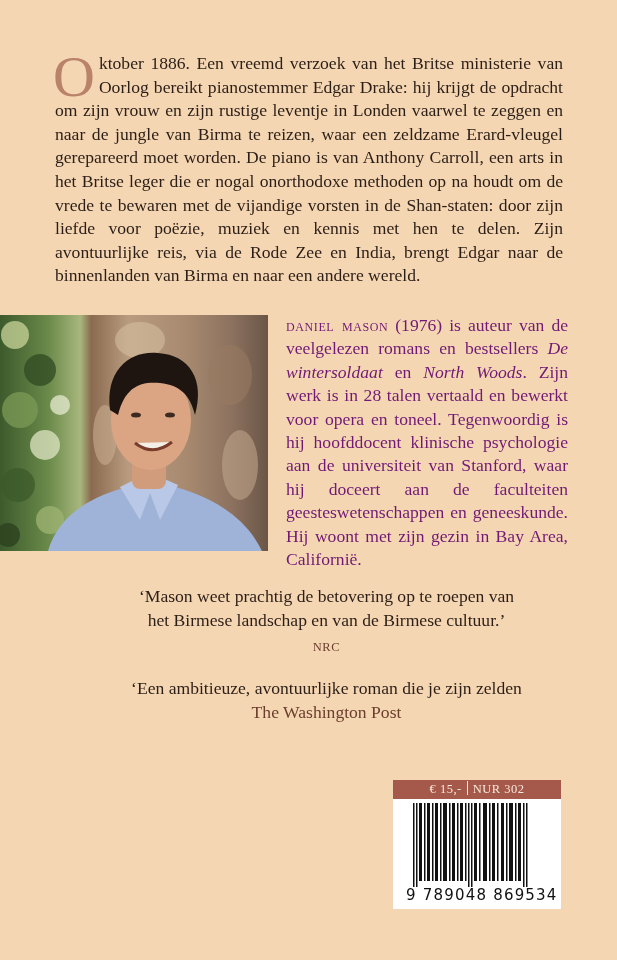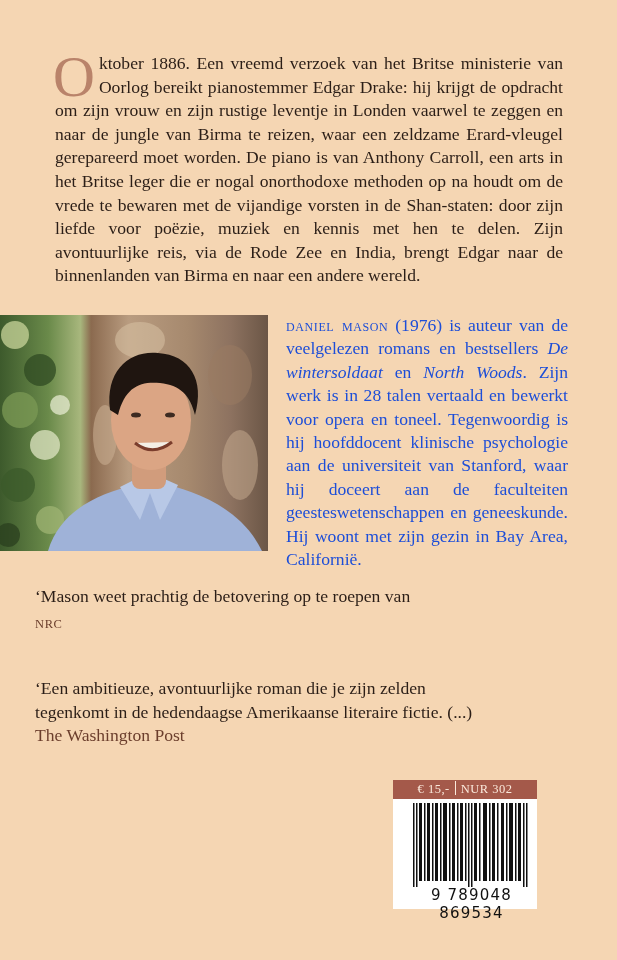--- a/index.html
+++ b/index.html
@@ -36,43 +36,44 @@
       background: linear-gradient(90deg, #3d5a2c 0%, #6a8a4a 18%, #a8b77d 30%, #8b6a4f 34%, #b99c80 48%, #a6896e 70%, #8d7260 86%, #6b5646 100%);
     }
     .photo svg { display: block; }
     .bio {
       position: absolute;
       left: 286px; top: 314px;
       width: 282px;
       font-size: 17.6px;
       line-height: 23.4px;
       text-align: justify;
-      color: #1d4ed8;
+      color: #701a75;
     }
     .bio .smallcaps { font-variant: small-caps; letter-spacing: 0.6px; text-transform: lowercase; }
     .bio em { font-style: italic; }
     .quote {
       position: absolute;
-      left: 35px; width: 537px;
+      left: 58px; width: 537px;
+      text-align: center;
       font-size: 17.6px;
       line-height: 23.5px;
       color: #2b1e17;
     }
     .quote .src {
       display: block;
       color: #6b3e2c;
     }
     .q1 { top: 585px; }
     .q1 .src { font-size: 12.5px; margin-top: 4px; letter-spacing: 0.6px; }
     .q2 { top: 677px; }
     .q2 .src { font-size: 17.6px; }
     .pricebox {
       position: absolute;
       left: 393px; top: 780px;
-      width: 144px;
+      width: 168px;
     }
     .pricebar {
       background: #a4594a;
       color: #fbe9dc;
       height: 19px;
       font-size: 12.5px;
       line-height: 19px;
       text-align: center;
       letter-spacing: 0.5px;
     }
@@ -136,26 +137,26 @@
     <path d="M135 128 Q 153 142 172 127" stroke="#7a3d2c" stroke-width="3" fill="#f3efe6"></path>
   </svg>
 </div>
 
 <div class="bio">
   <span class="smallcaps">Daniel Mason</span><span> (1976) is auteur van de veelgelezen romans en bestsellers </span><em>De wintersoldaat</em><span> en </span><em>North Woods</em><span>. Zijn werk is in 28 talen vertaald en bewerkt voor opera en toneel. Tegen­woordig is hij hoofddocent klinische psychologie aan de universiteit van Stanford, waar hij doceert aan de faculteiten geesteswetenschappen en geneeskunde. Hij woont met zijn gezin in Bay Area, Californië.</span>
 </div>
 
 <div class="quote q1">
   <div>‘Mason weet prachtig de betovering op te roepen van</div>
+  <div>het Birmese landschap en van de Birmese cultuur.’</div>
   <span class="src">NRC</span>
 </div>
 
 <div class="quote q2">
   <div>‘Een ambitieuze, avontuurlijke roman die je zijn zelden</div>
-  <div>tegenkomt in de hedendaagse Amerikaanse literaire fictie. (...)</div>
   <span class="src">The Washington Post</span>
 </div>
 
 <div class="pricebox">
   <div class="pricebar">
     <span>€ 15,-</span><span class="sep"></span><span>NUR 302</span>
   </div>
   <div class="barcode-wrap">
     <svg width="132" height="84" viewBox="0 0 132 84" xmlns="http://www.w3.org/2000/svg">
       <g fill="#111">

